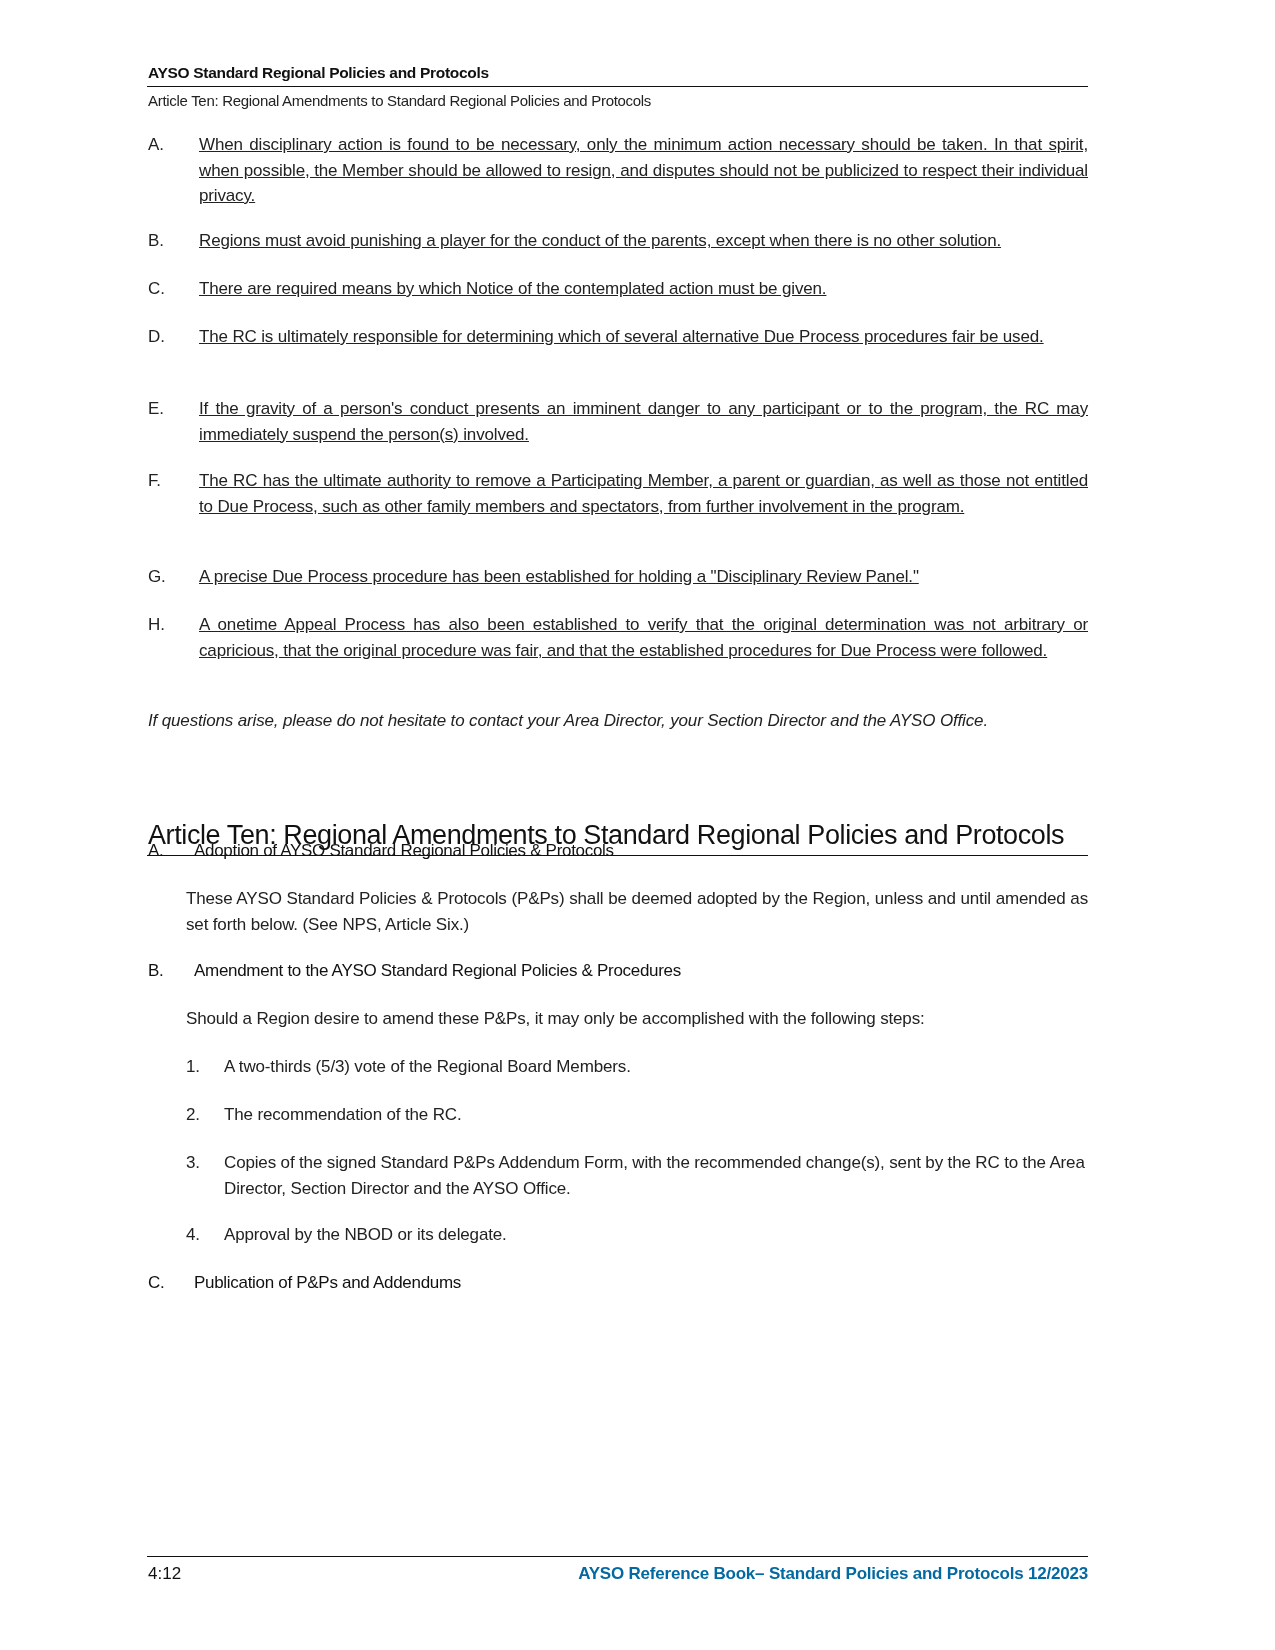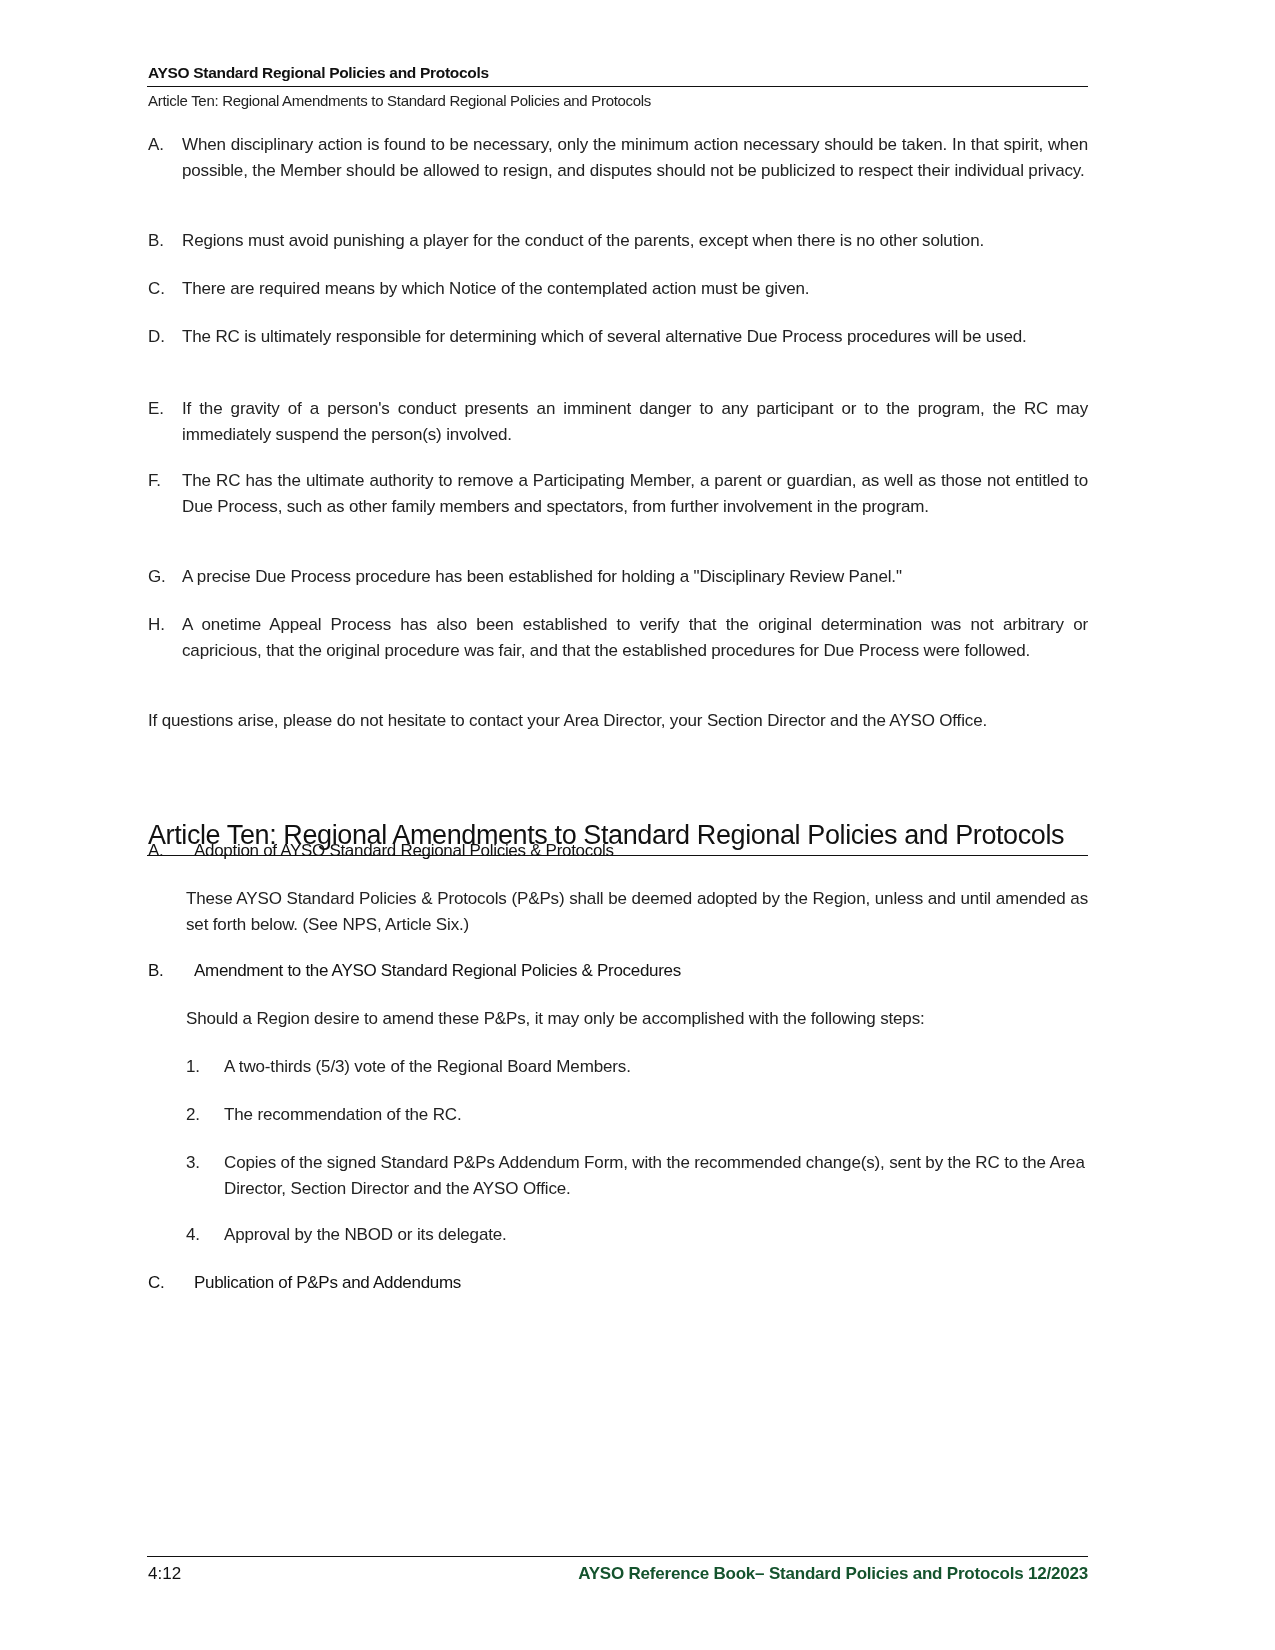--- a/index.html
+++ b/index.html
@@ -20,25 +20,25 @@
     }
     .running-subtitle {
       position: absolute; left: 148px; top: 92px;
       font-size: 15px; letter-spacing: -0.3px; color: #222;
     }
     .item {
       position: absolute; left: 148px; width: 940px;
       font-size: 17px; line-height: 25.5px; color: #222; letter-spacing: -0.15px;
     }
     .item .letter { position: absolute; left: 0; top: 0; width: 36px; }
-    .item .text { margin-left: 34px; display: block; text-align: justify; }
+    .item .text { margin-left: 51px; display: block; text-align: justify; text-decoration: underline; }
 
     .para {
       position: absolute; left: 148px; width: 940px;
-      font-size: 17px; line-height: 25.5px; color: #222; letter-spacing: -0.15px;
+      font-size: 17px; line-height: 25.5px; color: #222; letter-spacing: -0.15px; font-style: italic;
     }
 
     .article-heading {
       position: absolute; left: 148px; top: 820px;
       font-size: 27px; color: #111; letter-spacing: -0.4px;
     }
     .article-rule {
       position: absolute; left: 147px; top: 855px; width: 941px; height: 0;
       border-top: 1.6px solid #111;
     }
@@ -66,21 +66,21 @@
     .footer-rule {
       position: absolute; left: 147px; top: 1556px; width: 941px; height: 0;
       border-top: 1.3px solid #111;
     }
     .page-number {
       position: absolute; left: 148px; top: 1564px;
       font-size: 17px; font-weight: normal; color: #111;
     }
     .footer-title {
       position: absolute; right: 187px; top: 1564px;
-      font-size: 17px; font-weight: bold; color: #14532d; letter-spacing: -0.2px;
+      font-size: 17px; font-weight: bold; color: #0369a1; letter-spacing: -0.2px;
     }
   </style>
 </head>
 <body>
 
 <div class="page">
 
   <div class="running-title">AYSO Standard Regional Policies and Protocols</div>
   <div class="header-rule"></div>
   <div class="running-subtitle">Article Ten: Regional Amendments to Standard Regional Policies and Protocols</div>
@@ -92,21 +92,21 @@
   <div class="item" style="top:228px;">
     <span class="letter">B.</span>
     <span class="text">Regions must avoid punishing a player for the conduct of the parents, except when there is no other solution.</span>
   </div>
   <div class="item" style="top:276px;">
     <span class="letter">C.</span>
     <span class="text">There are required means by which Notice of the contemplated action must be given.</span>
   </div>
   <div class="item" style="top:324px;">
     <span class="letter">D.</span>
-    <span class="text">The RC is ultimately responsible for determining which of several alternative Due Process procedures will be used.</span>
+    <span class="text">The RC is ultimately responsible for determining which of several alternative Due Process procedures fair be used.</span>
   </div>
   <div class="item" style="top:396px;">
     <span class="letter">E.</span>
     <span class="text">If the gravity of a person's conduct presents an imminent danger to any participant or to the program, the RC may immediately suspend the person(s) involved.</span>
   </div>
   <div class="item" style="top:468px;">
     <span class="letter">F.</span>
     <span class="text">The RC has the ultimate authority to remove a Participating Member, a parent or guardian, as well as those not entitled to Due Process, such as other family members and spectators, from further involvement in the program.</span>
   </div>
   <div class="item" style="top:564px;">

